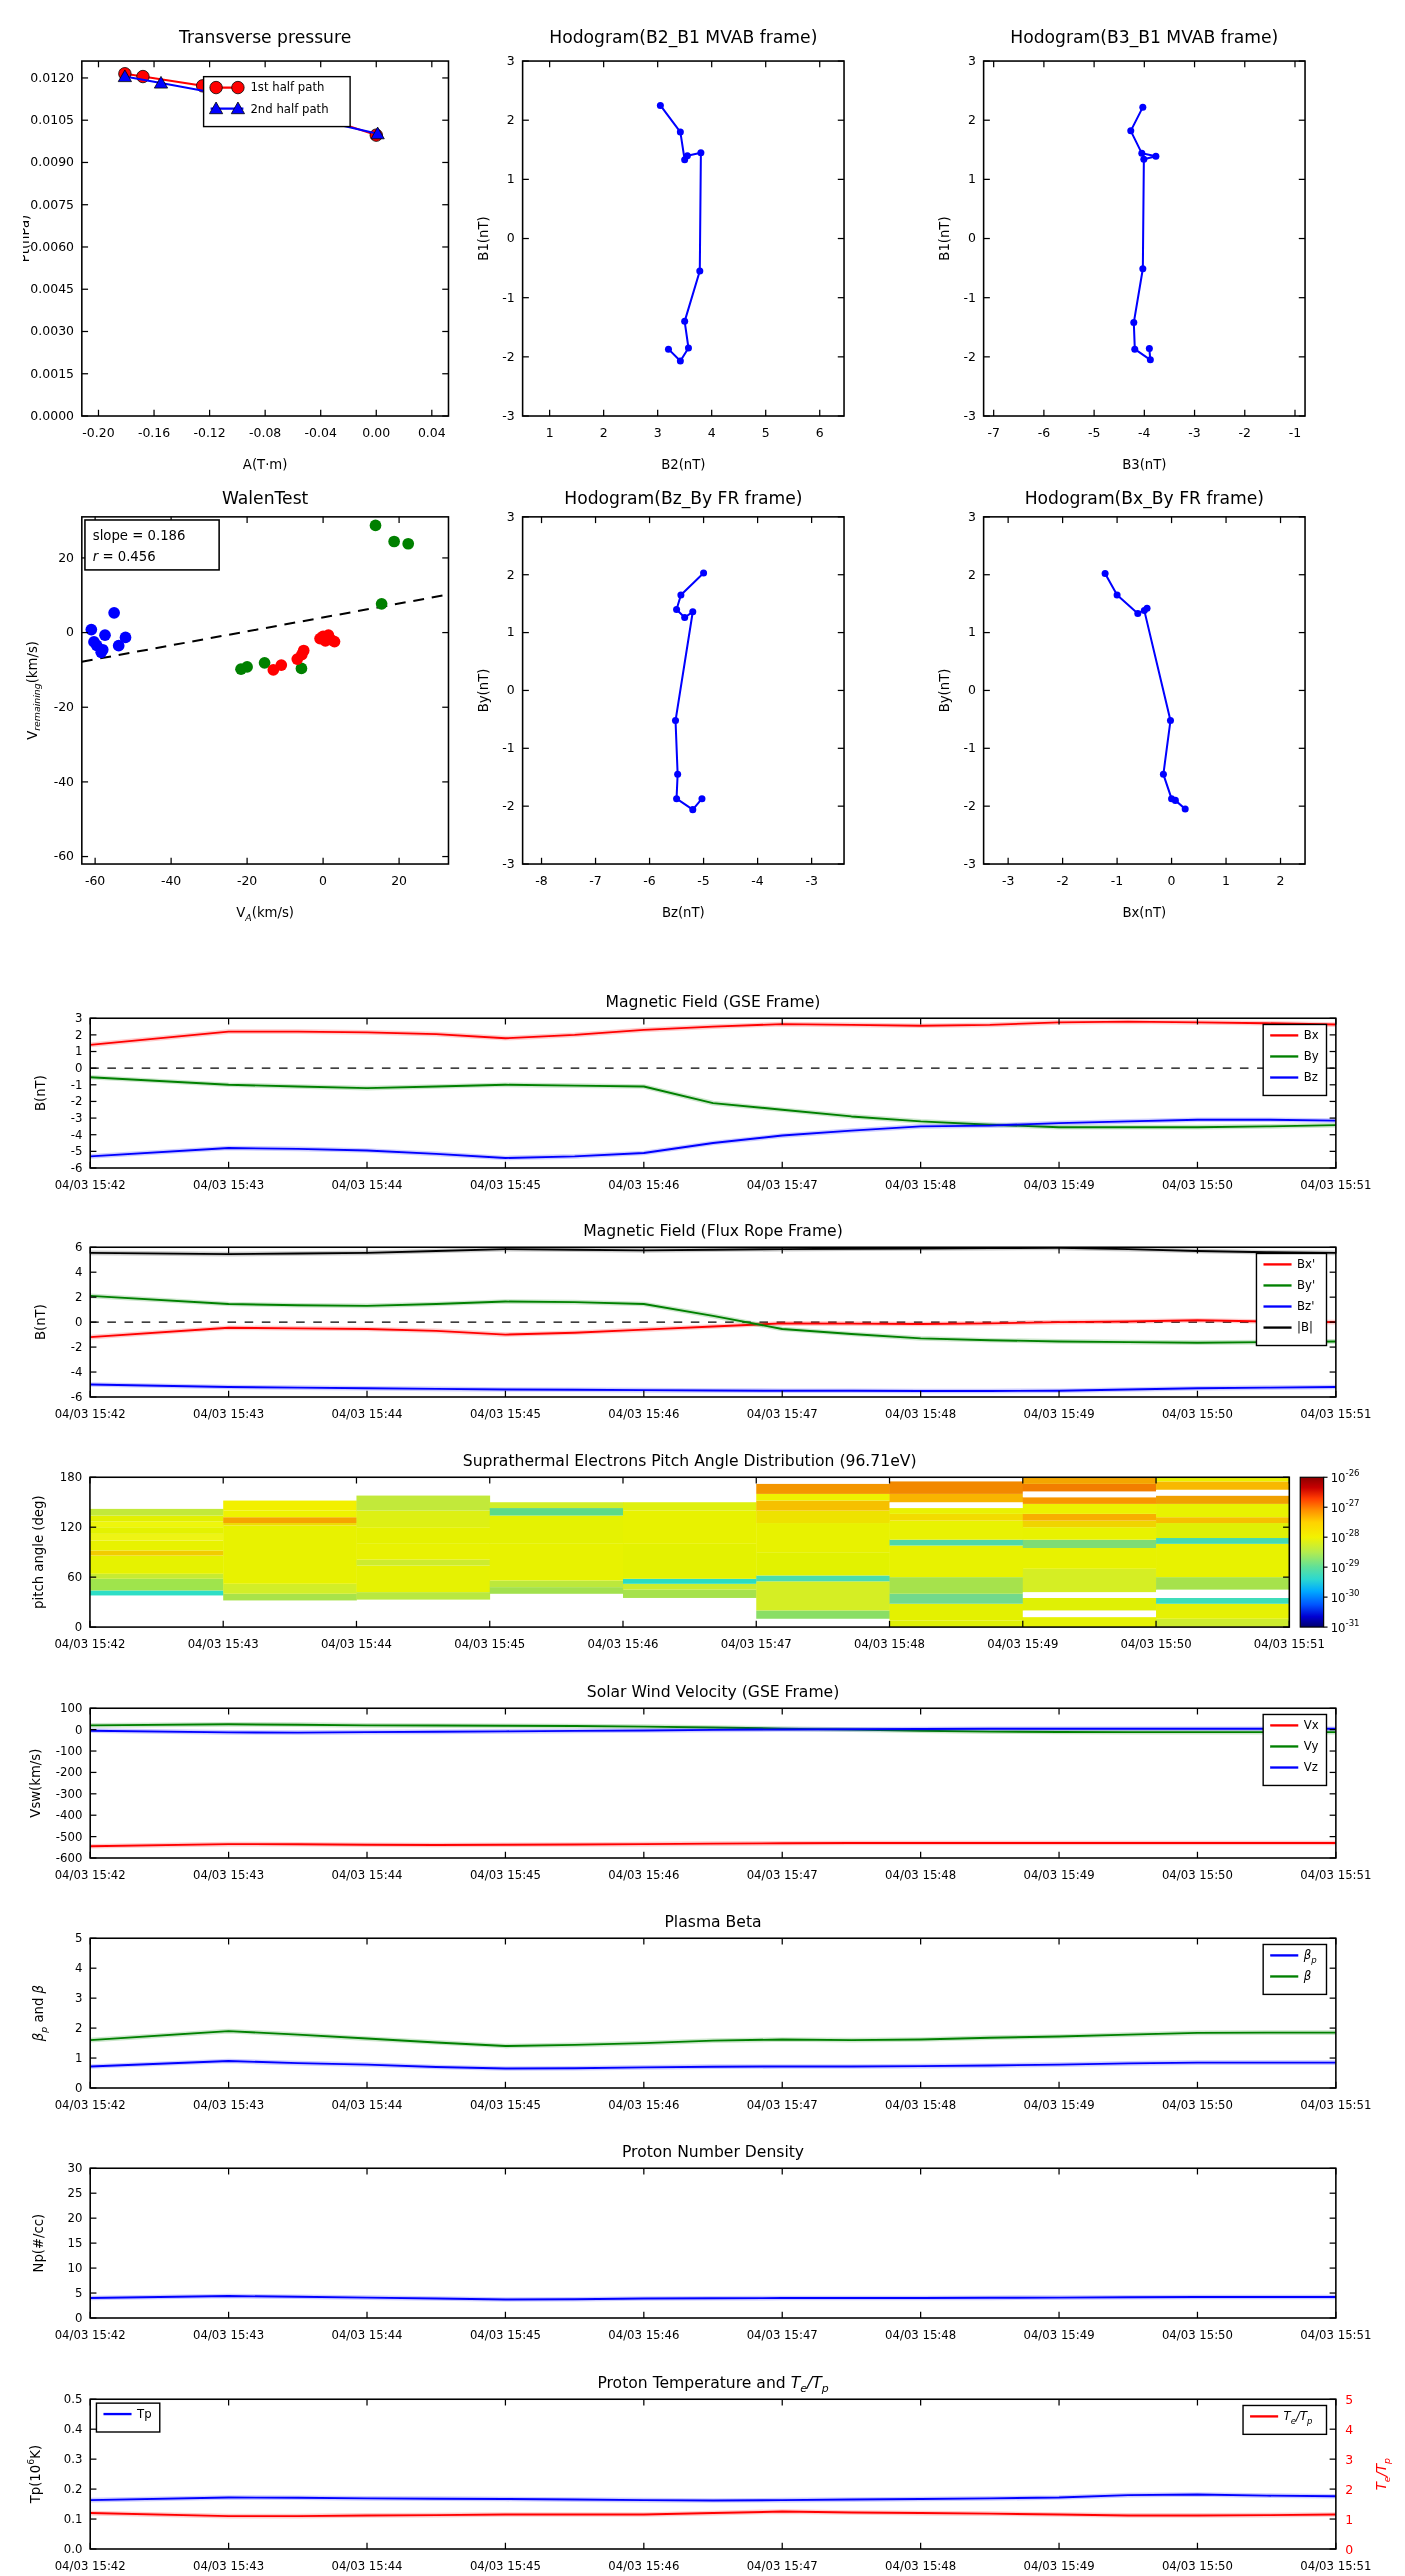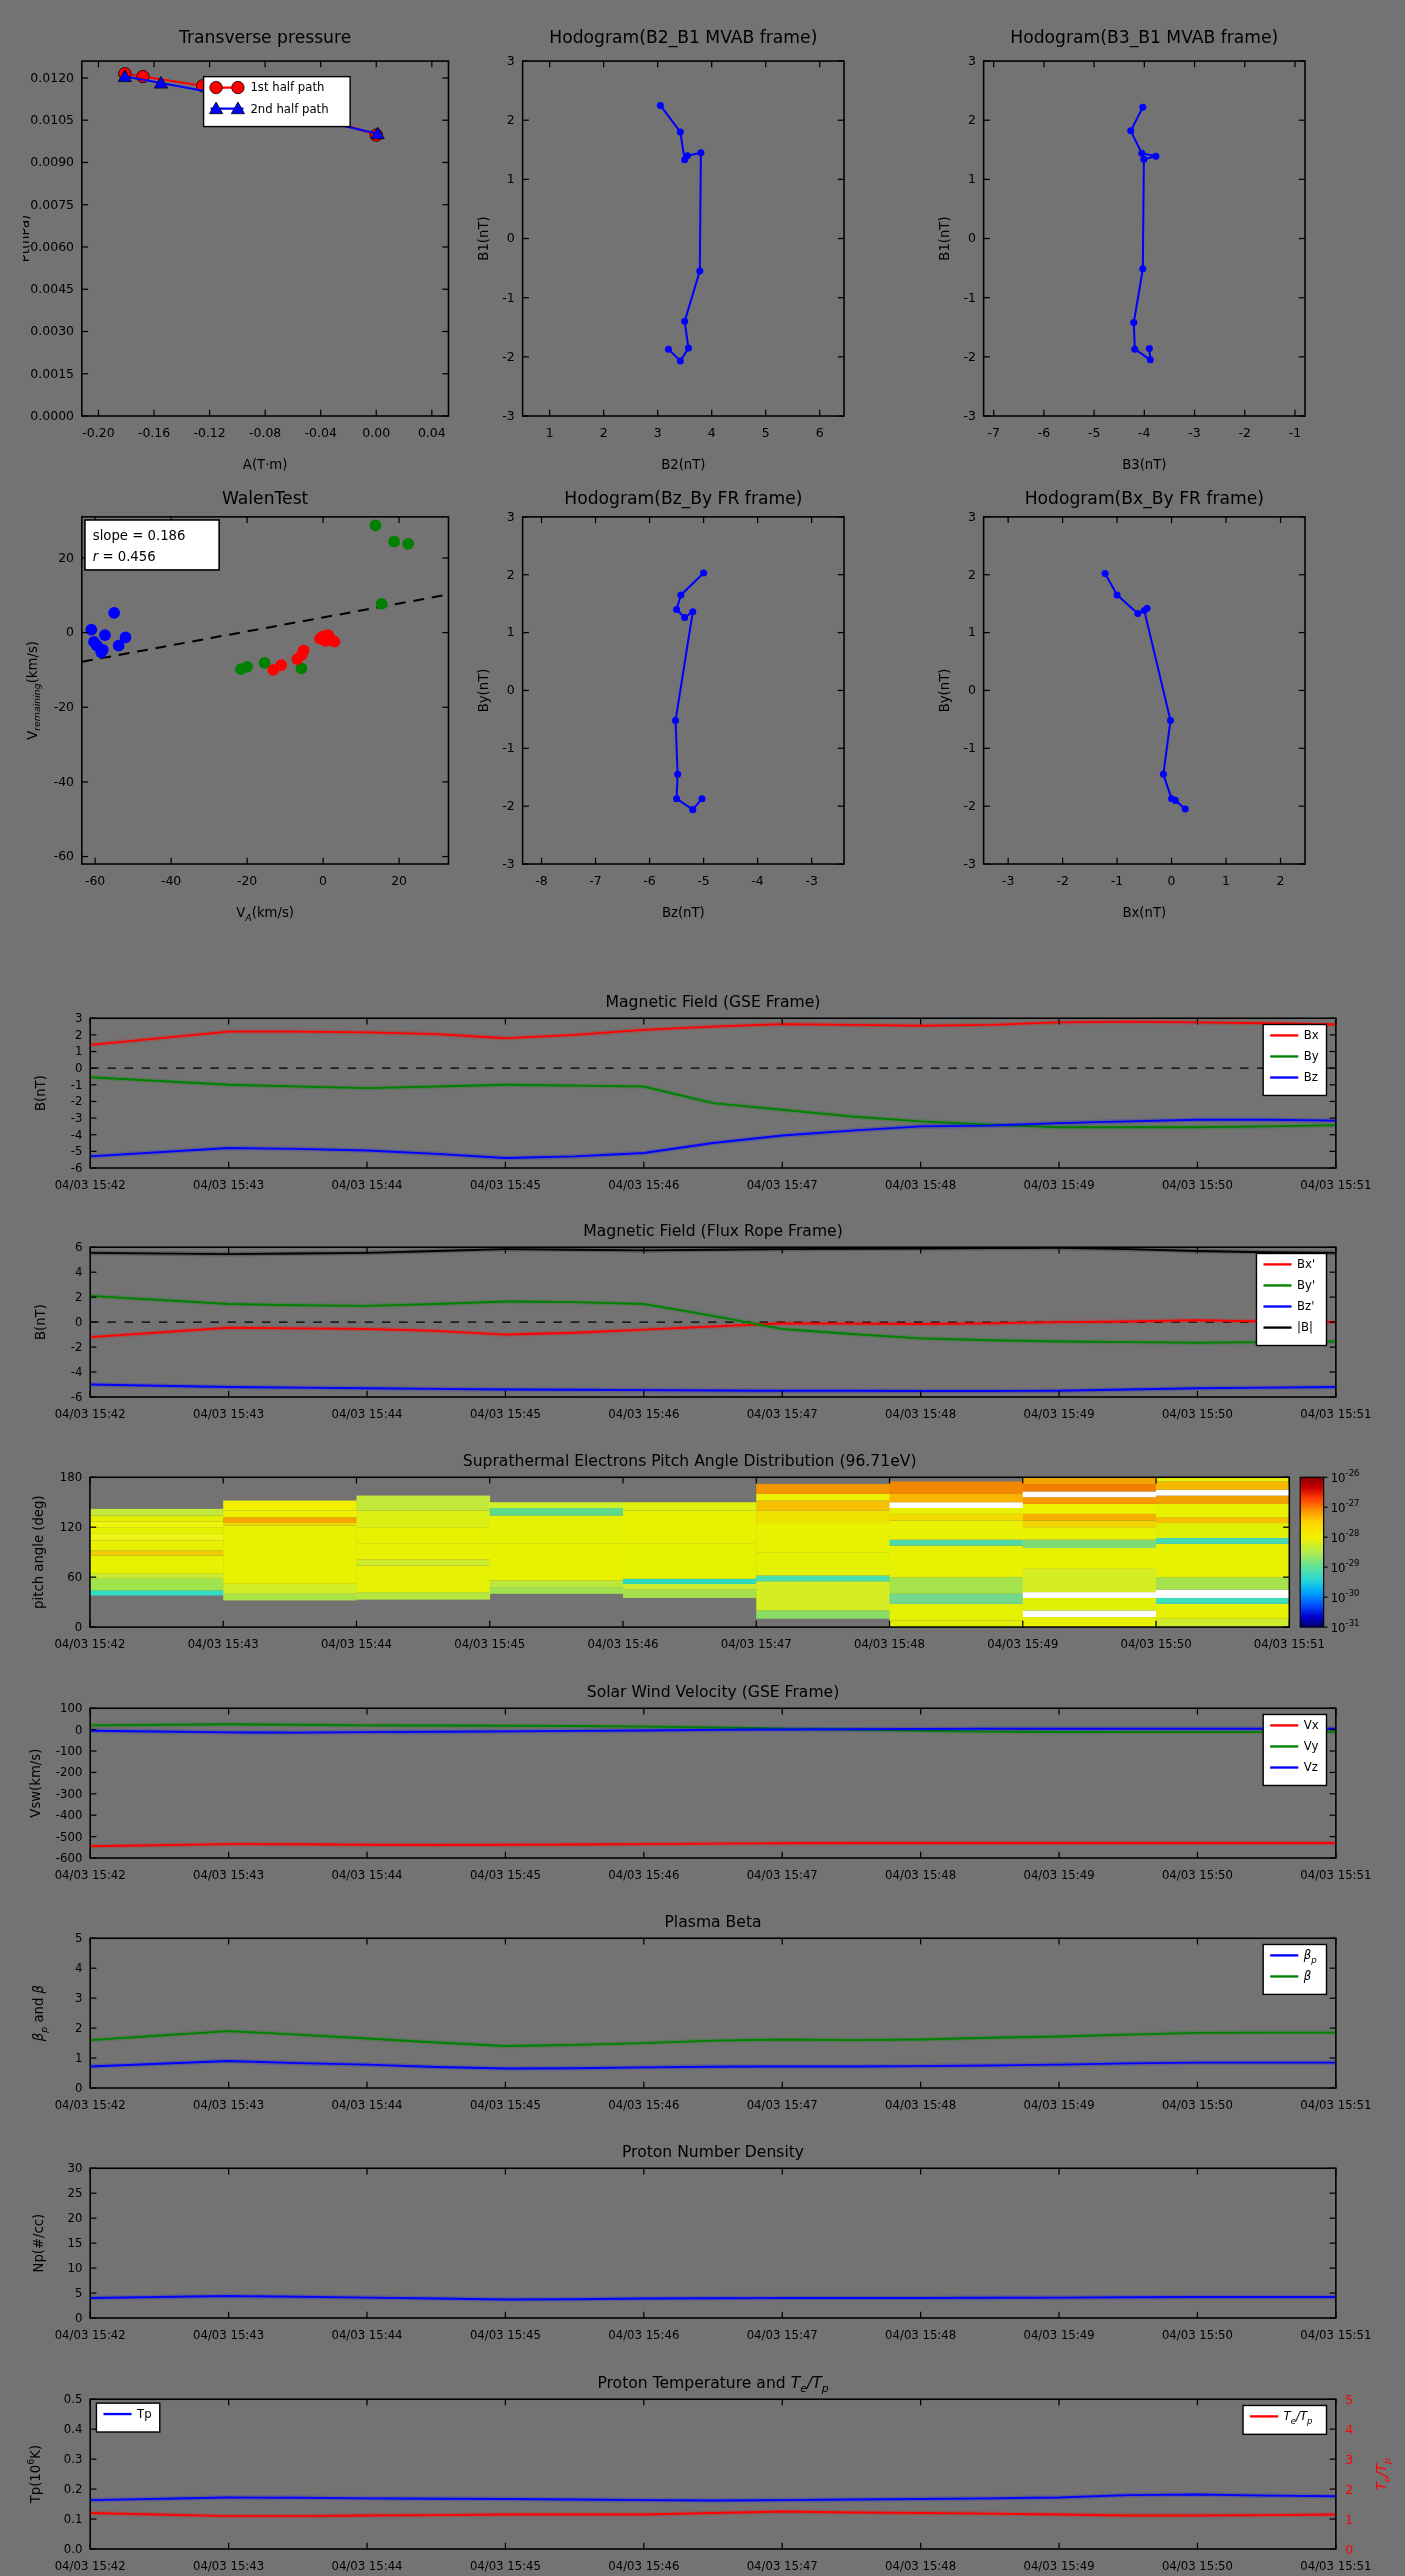--- a/index.html
+++ b/index.html
@@ -1,16 +1,16 @@
 <!DOCTYPE html>
 <html style="font-size:12.5px"><head>
 <meta charset="utf-8">
 <style>
   html,body{margin:0;padding:0;background:#888;}
-  #page{position:relative;width:1405px;height:2576px;background:#737373;overflow:hidden;
+  #page{position:relative;width:1405px;height:2576px;background:#ffffff;overflow:hidden;
         font-family:"DejaVu Sans",sans-serif;}
   svg text{font-family:"DejaVu Sans",sans-serif;}
 </style>
 </head>
 <body>
 
 <div id="page">
     <svg width="457" height="479" style="position: absolute; left: 23.4px; top: 7.8px;" viewBox="0 0 585 614">
       <defs>
         <clipPath id="cptransverse_pressure">

